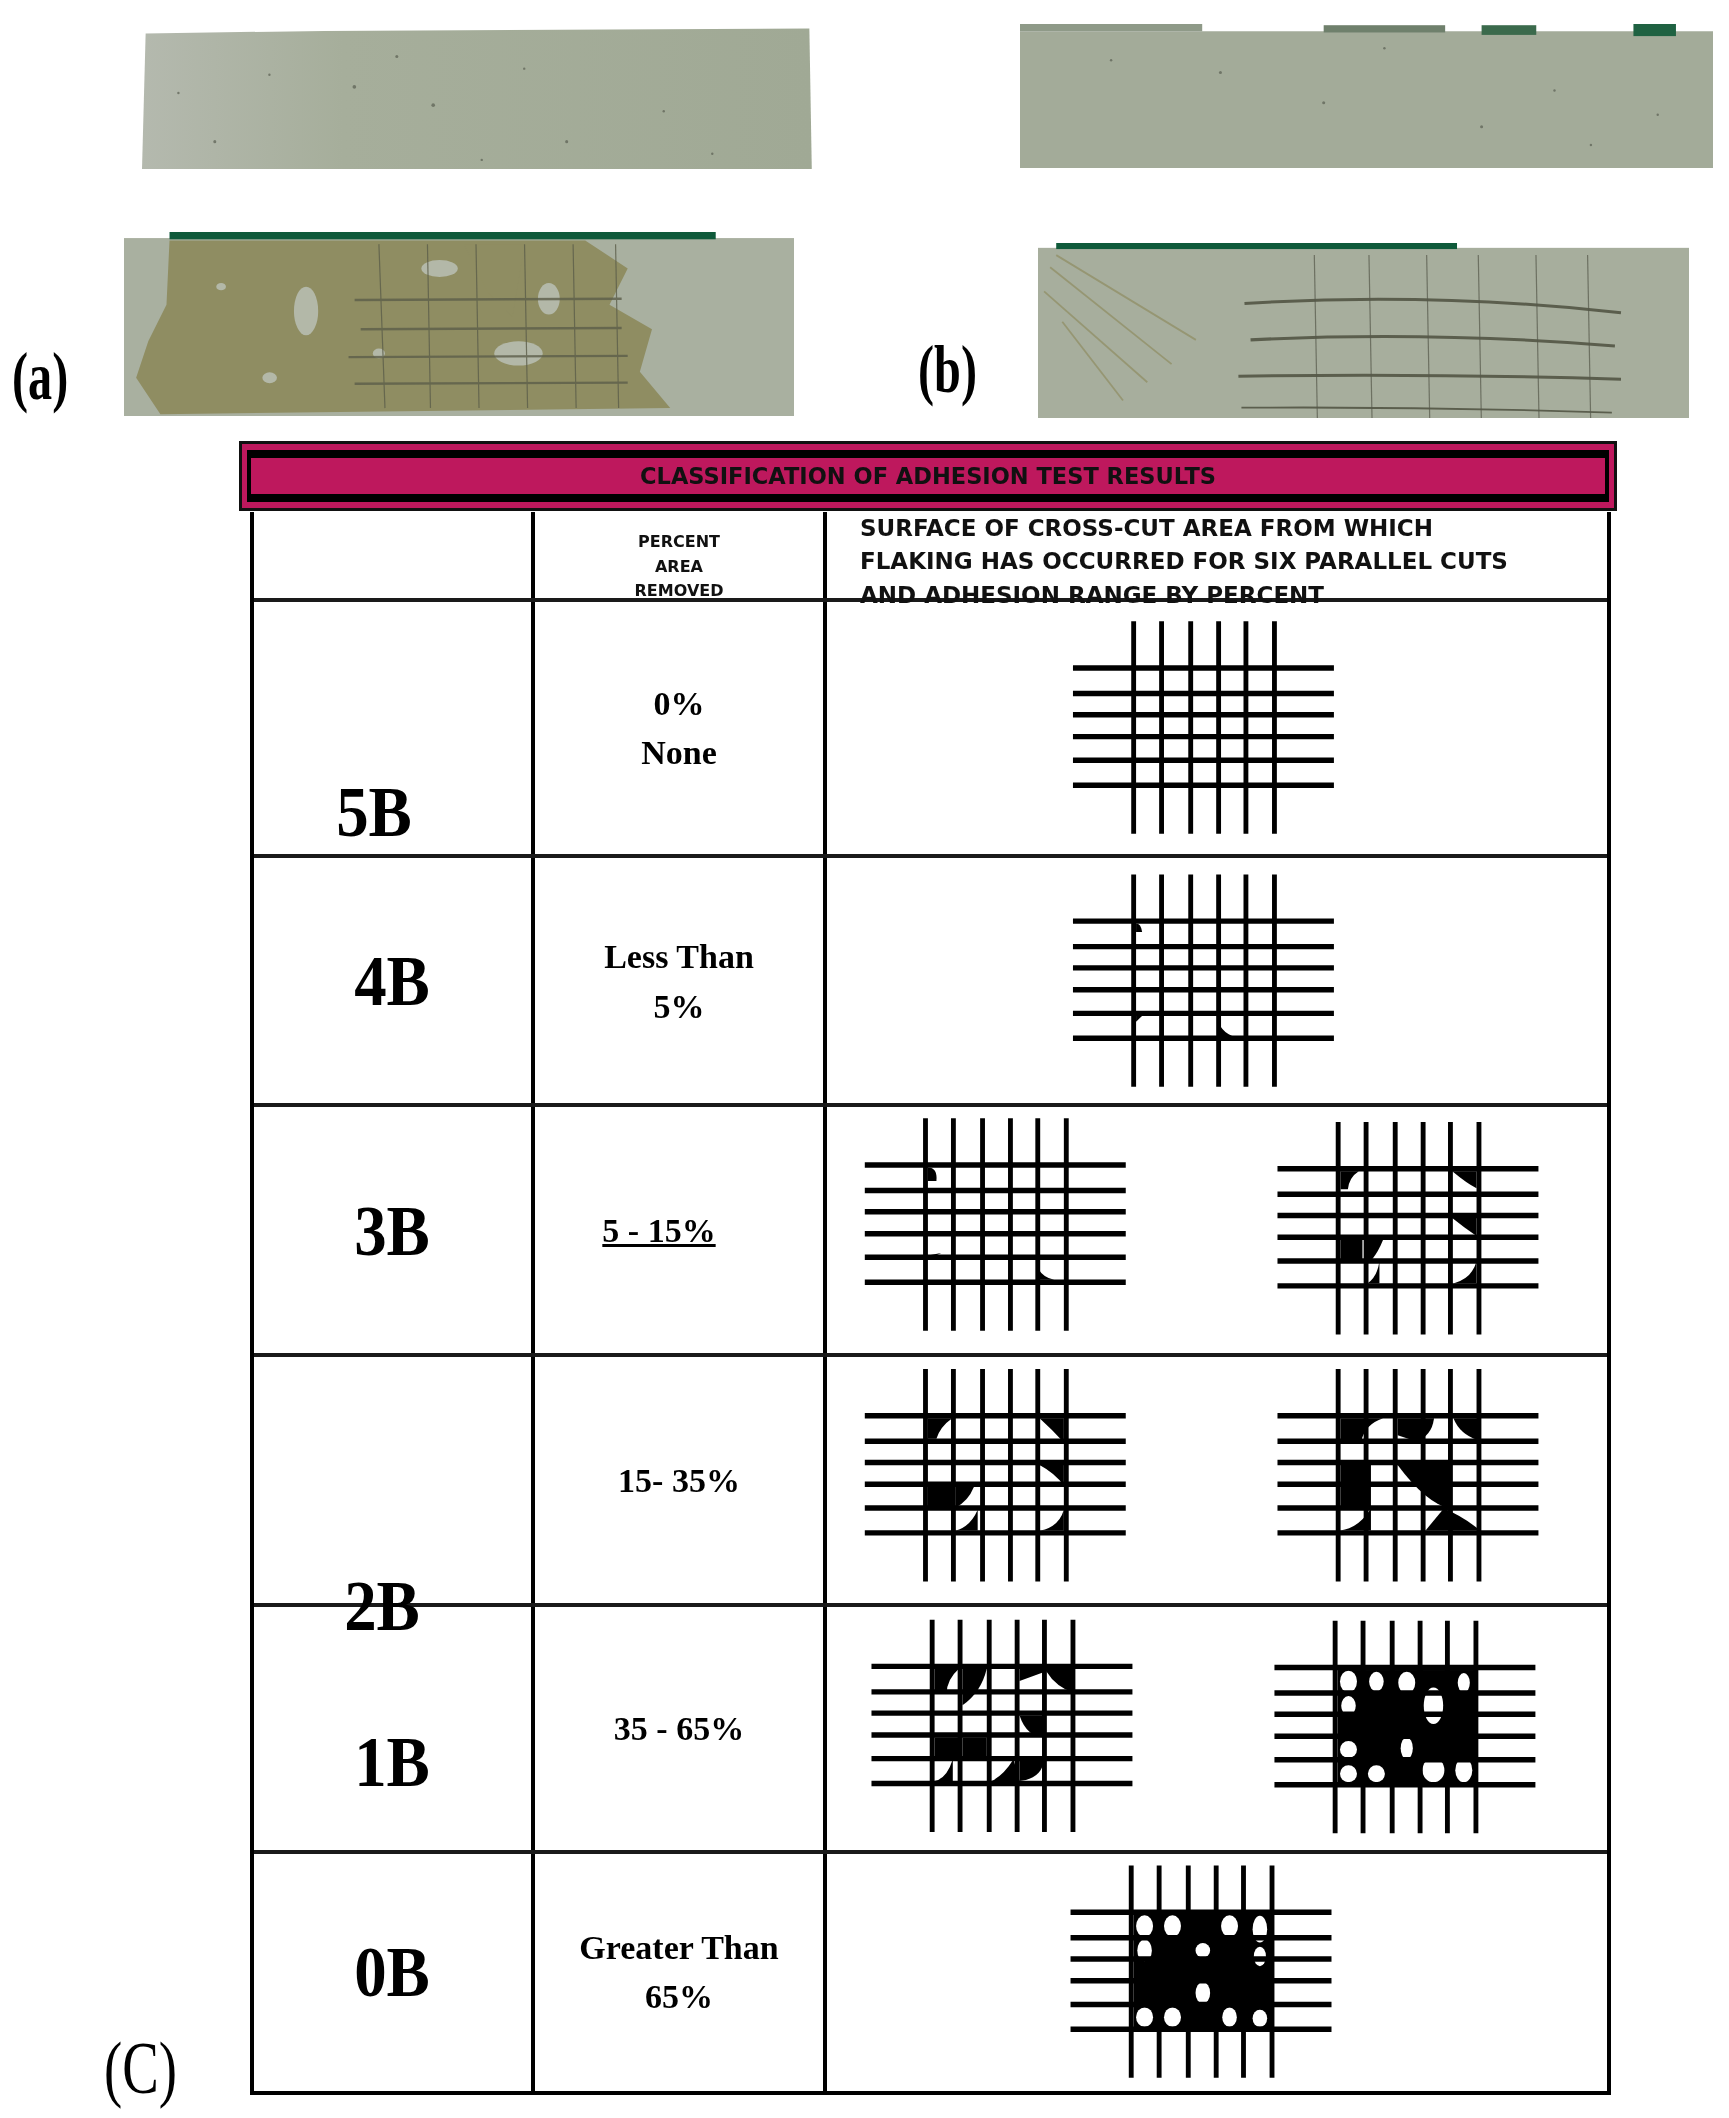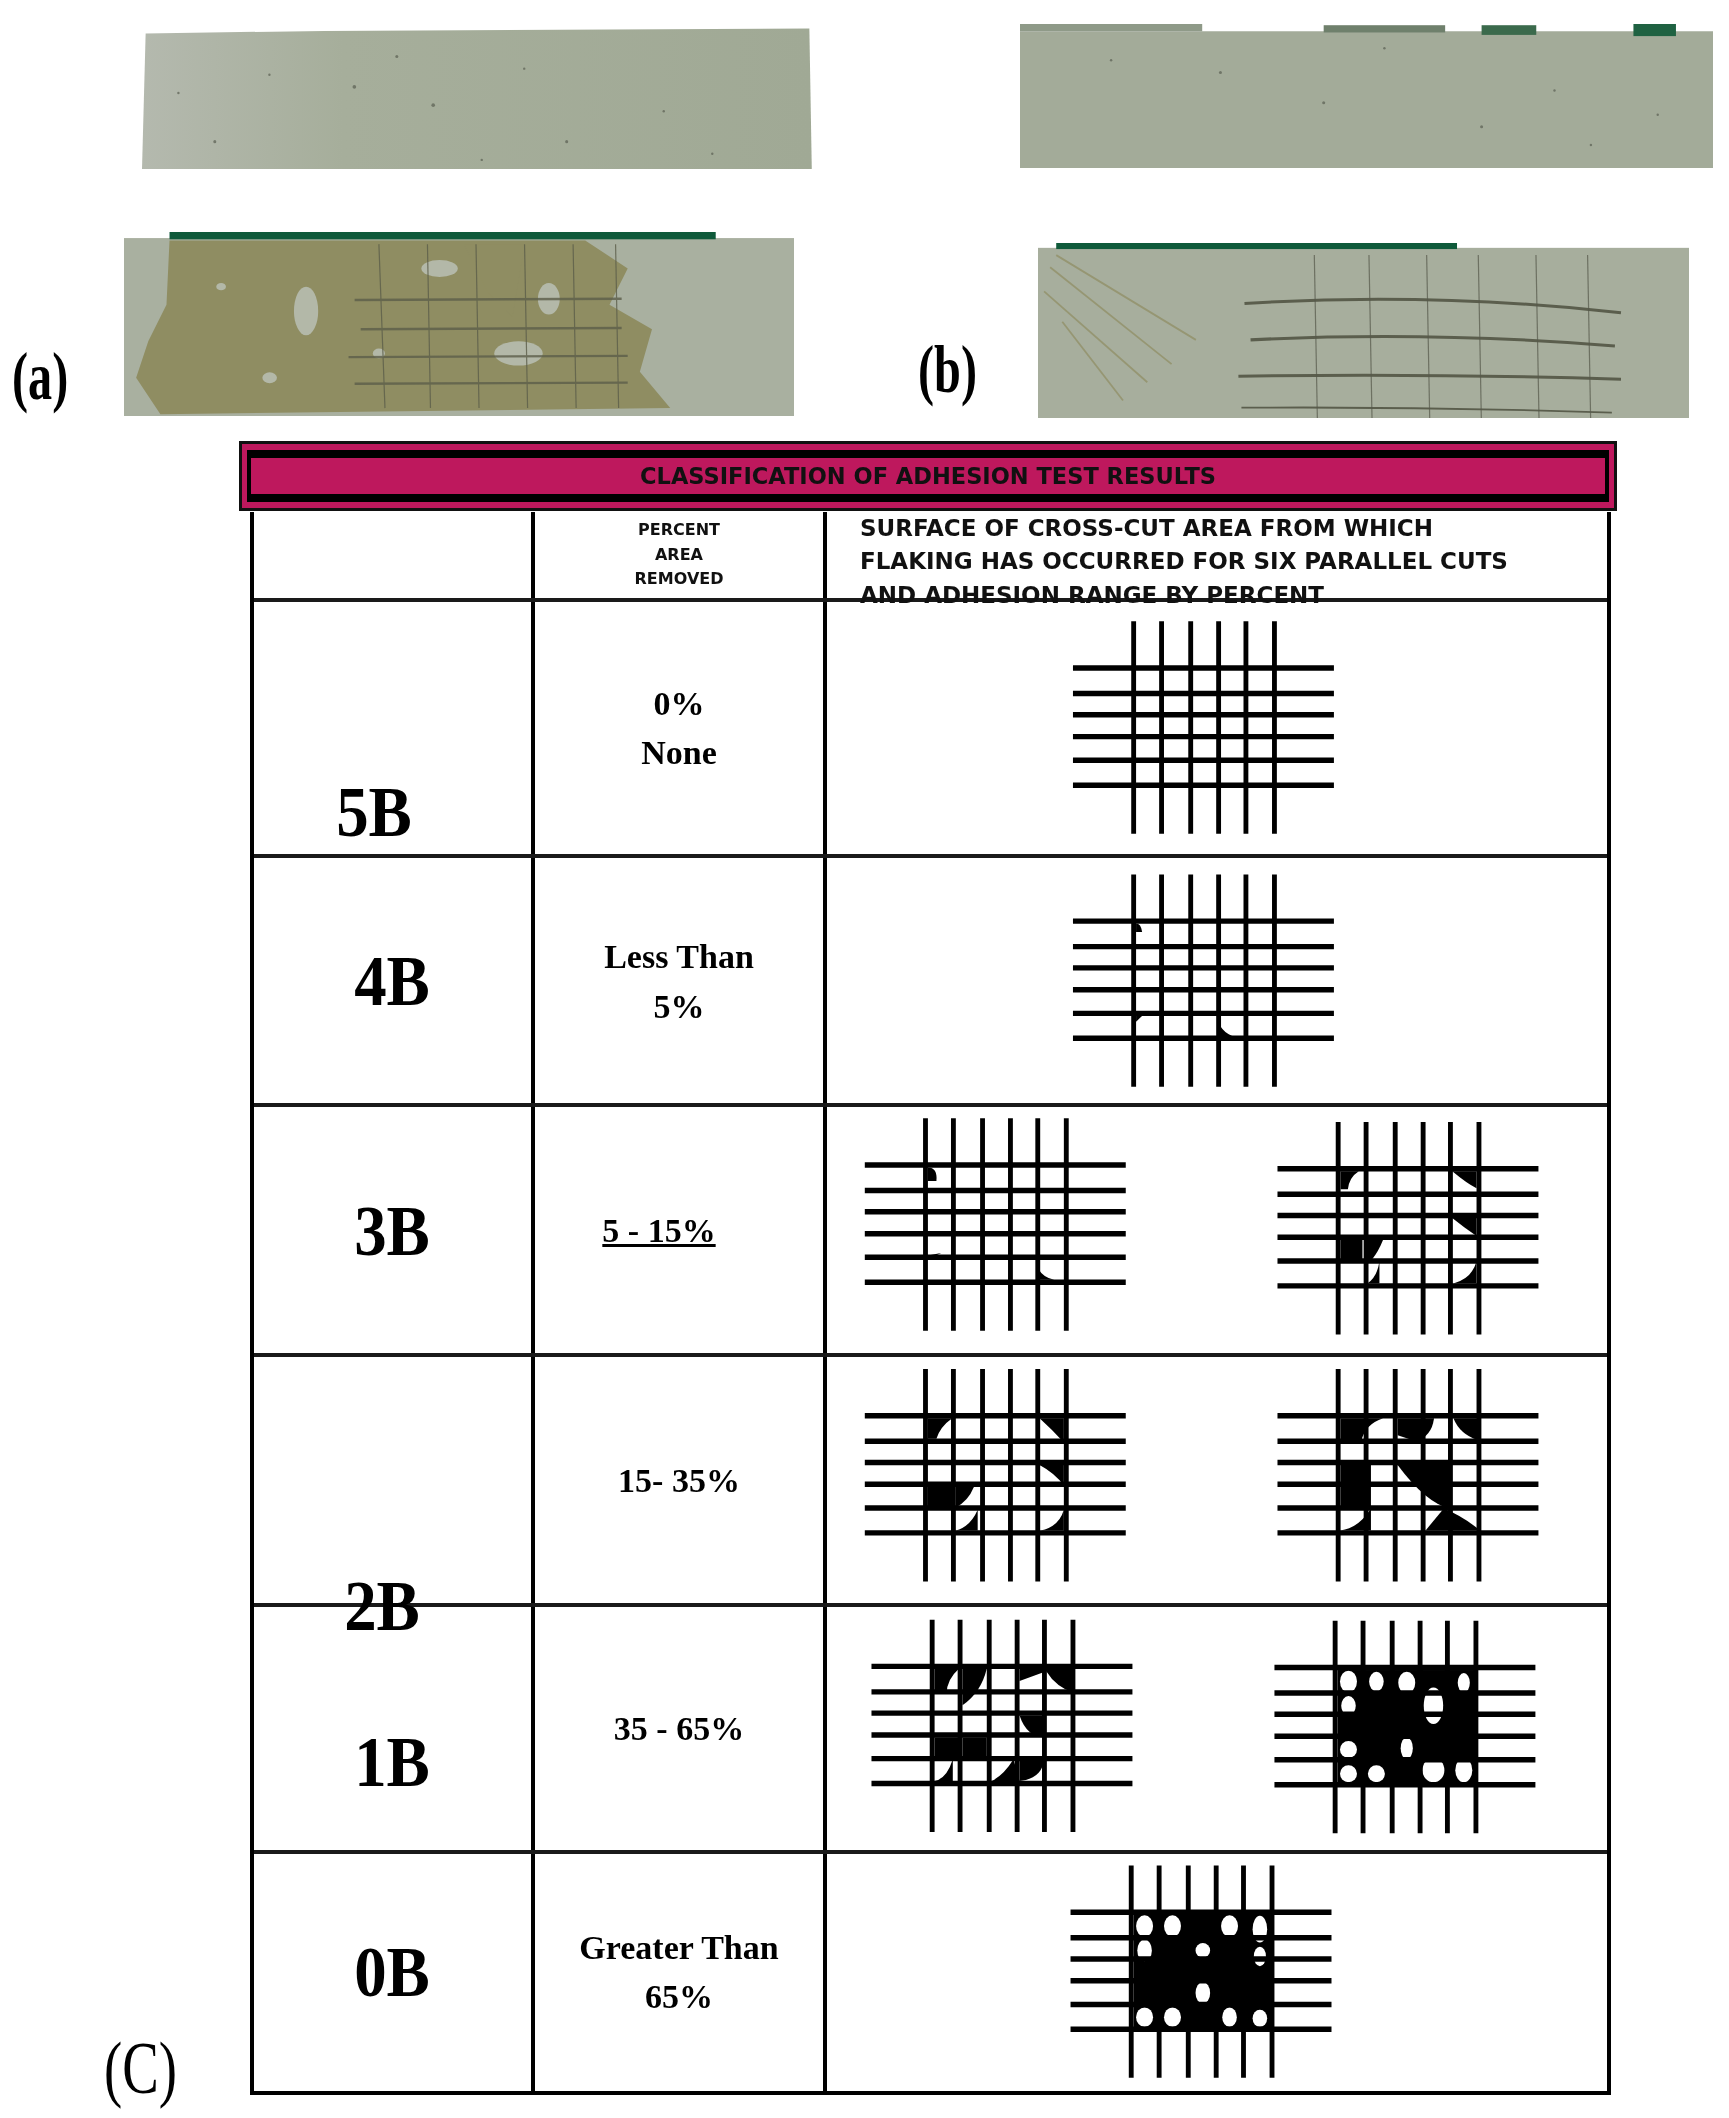--- a/index.html
+++ b/index.html
@@ -207,21 +207,21 @@
   <div class="vline" style="left:277px;"></div>
   <div class="vline" style="left:569px;"></div>
 
   <div class="hline" style="top:86px;"></div>
   <div class="hline" style="top:342px;"></div>
   <div class="hline" style="top:591px;"></div>
   <div class="hline" style="top:841px;"></div>
   <div class="hline" style="top:1091px;"></div>
   <div class="hline" style="top:1338px;"></div>
 
-  <div class="cell hdr-small" style="left:281px; top:0; width:288px; height:86px; flex-direction:column;">
+  <div class="cell hdr-small" style="left:281px; top:12px; width:288px; height:86px; flex-direction:column;">
     <span>PERCENT</span>
     <span>AREA</span>
     <span>REMOVED</span>
   </div>
   <div class="cell hdr-desc" style="left:572px; top:0; width:779px; height:86px; flex-direction:column; align-items:flex-start;">
     <span>SURFACE OF CROSS-CUT AREA FROM WHICH</span>
     <span>FLAKING HAS OCCURRED FOR SIX PARALLEL CUTS</span>
     <span>AND ADHESION RANGE BY PERCENT</span>
   </div>
 

